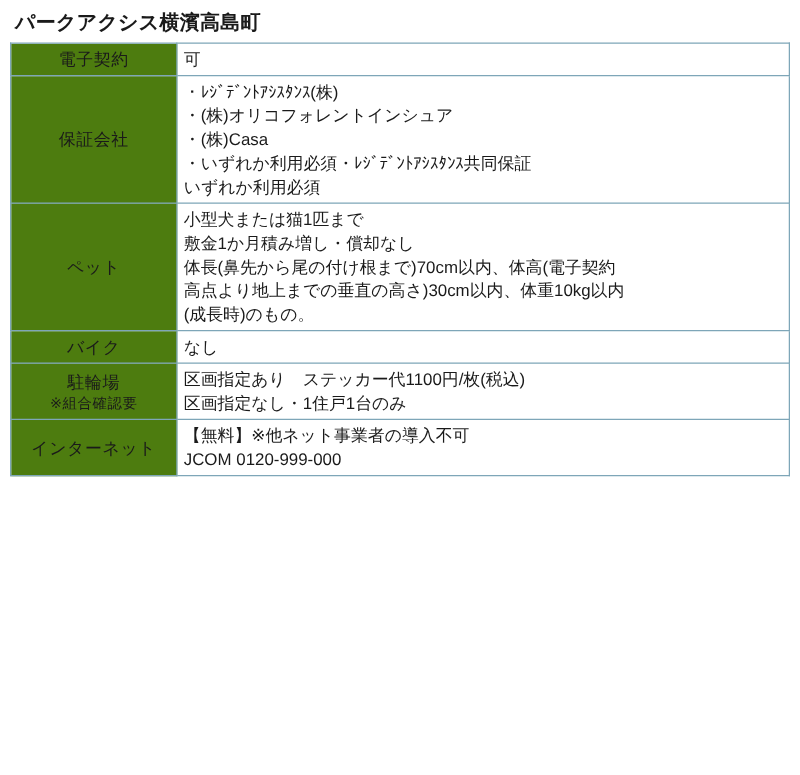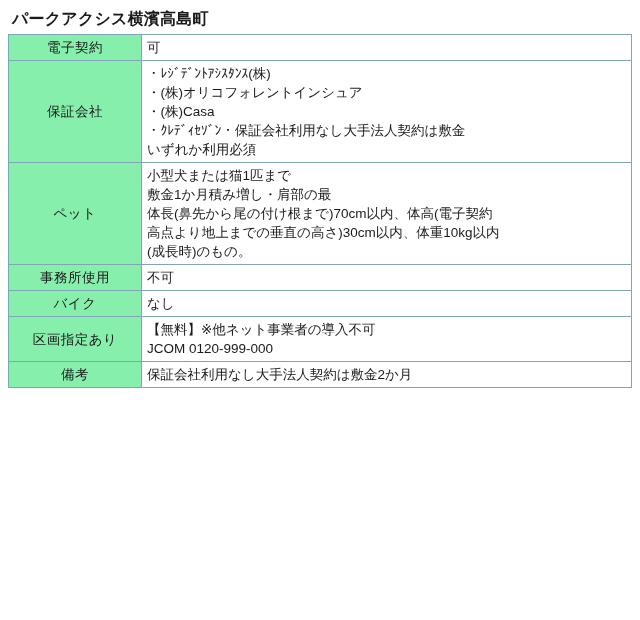--- a/index.html
+++ b/index.html
@@ -35,21 +35,21 @@
   }
   table.spec td {
     border: 1px solid #7ea6b8;
     vertical-align: middle;
     padding: 3px 5px;
     font-size: 13.5px;
     line-height: 19px;
   }
   td.label {
     width: 122px;
-    background: #86efac;
+    background: #4d7c0f;
     text-align: center;
     vertical-align: middle;
     font-size: 13.5px;
     line-height: 18px;
     letter-spacing: 0.5px;
   }
   td.value {
     background: #ffffff;
     text-align: left;
     vertical-align: middle;
@@ -79,55 +79,50 @@
           <td class="value">
             <span class="ln">可</span>
           </td>
         </tr>
         <tr>
           <td class="label"><span>保証会社</span></td>
           <td class="value">
             <span class="ln">・ﾚｼﾞﾃﾞﾝﾄｱｼｽﾀﾝｽ(株)</span>
             <span class="ln">・(株)オリコフォレントインシュア</span>
             <span class="ln">・(株)Casa</span>
-            <span class="ln">・ｸﾚﾃﾞｨｾｿﾞﾝ・保証会社利用なし大手法人契約は敷金</span>
+            <span class="ln">・いずれか利用必須・ﾚｼﾞﾃﾞﾝﾄｱｼｽﾀﾝｽ共同保証</span>
             <span class="ln">いずれか利用必須</span>
           </td>
         </tr>
         <tr>
           <td class="label"><span>ペット</span></td>
           <td class="value">
             <span class="ln">小型犬または猫1匹まで</span>
-            <span class="ln">敷金1か月積み増し・肩部の最</span>
+            <span class="ln">敷金1か月積み増し・償却なし</span>
             <span class="ln">体長(鼻先から尾の付け根まで)70cm以内、体高(電子契約</span>
             <span class="ln">高点より地上までの垂直の高さ)30cm以内、体重10kg以内</span>
             <span class="ln">(成長時)のもの。</span>
-          </td>
-        </tr>
-        <tr>
-          <td class="label"><span>事務所使用</span></td>
-          <td class="value">
-            <span class="ln">不可</span>
           </td>
         </tr>
         <tr>
           <td class="label"><span>バイク</span></td>
           <td class="value">
             <span class="ln">なし</span>
           </td>
         </tr>
         <tr>
-          <td class="label"><span>区画指定あり</span></td>
+          <td class="label"><span>駐輪場</span><span class="sub">※組合確認要</span></td>
+          <td class="value">
+            <span class="ln">区画指定あり　ステッカー代1100円/枚(税込)</span>
+            <span class="ln">区画指定なし・1住戸1台のみ</span>
+          </td>
+        </tr>
+        <tr>
+          <td class="label"><span>インターネット</span></td>
           <td class="value">
             <span class="ln">【無料】※他ネット事業者の導入不可</span>
             <span class="ln">JCOM 0120-999-000</span>
-          </td>
-        </tr>
-        <tr>
-          <td class="label"><span>備考</span></td>
-          <td class="value">
-            <span class="ln">保証会社利用なし大手法人契約は敷金2か月</span>
           </td>
         </tr>
       </tbody>
   </table>
 
 </div>
 
 </body></html>

